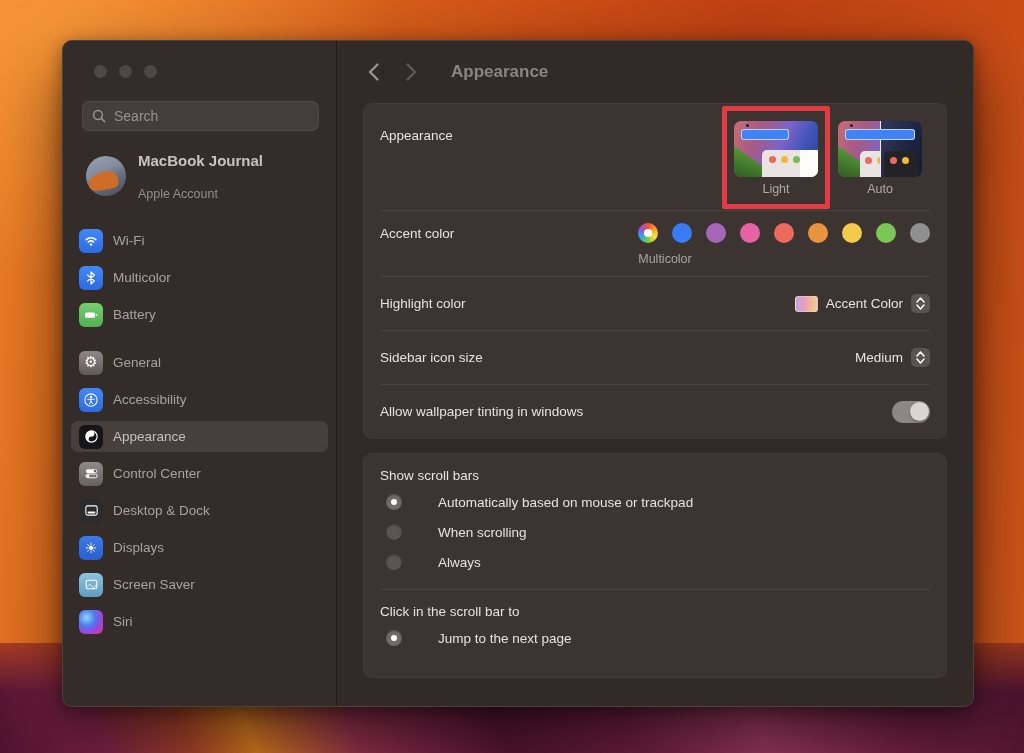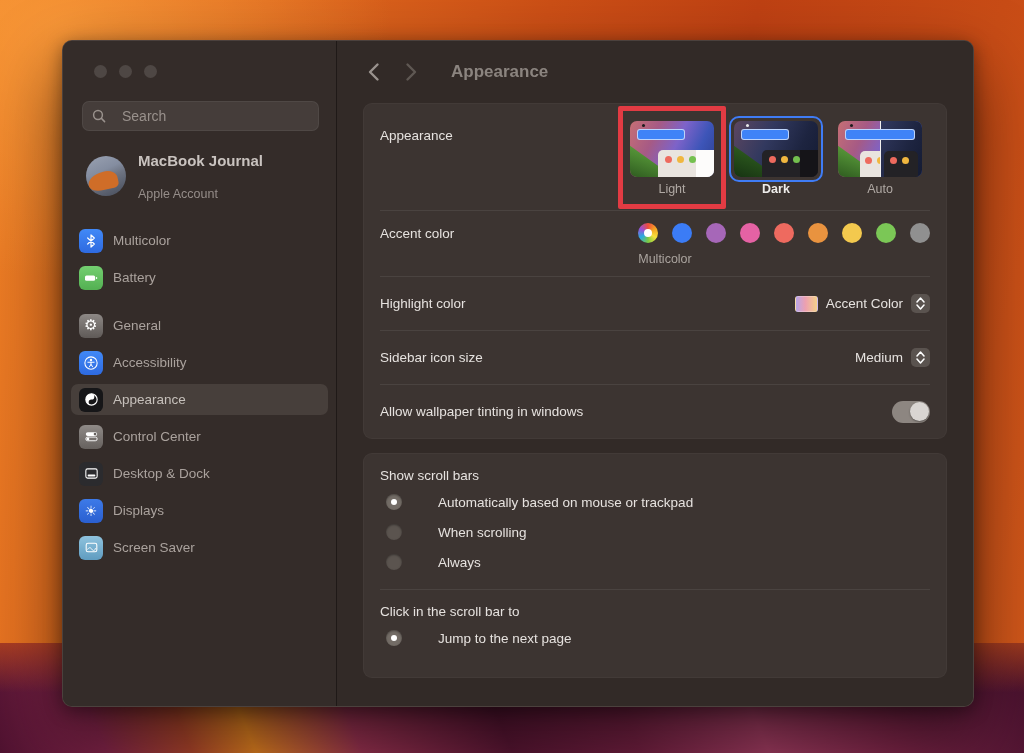--- a/index.html
+++ b/index.html
@@ -20,21 +20,21 @@
     border-radius:10px; overflow:hidden; display:flex;
     background:#332b28; border:1px solid rgba(95,84,78,.55);
     box-shadow:0 30px 70px rgba(0,0,0,.55), 0 4px 18px rgba(0,0,0,.4); }
 
   
   .sidebar { width:274px; flex:0 0 274px; background:#342c29; border-right:1px solid #1f1917;
     padding-top:24px; overflow:hidden; }
   .traffic { display:flex; gap:12px; padding-left:31px; margin-bottom:23px; }
   .traffic .dot { width:13px; height:13px; border-radius:50%; background:#4e4744; }
   .searchbox { margin:0 17px 20px 19px; height:30px; border-radius:7px; background:#453d3a;
-    border:1px solid rgba(255,255,255,.06); display:flex; align-items:center; padding:0 9px; gap:16px; }
+    border:1px solid rgba(255,255,255,.06); display:flex; align-items:center; padding:0 9px; gap:8px; }
   .searchbox svg { flex:0 0 auto; }
   .searchbox input { background:transparent; border:none; outline:none; width:100%;
     font-family:inherit; font-size:14px; color:#d8d3cf; }
   .searchbox input::placeholder { color:#99918c; }
 
   .account { display:flex; align-items:center; gap:12px; padding:0 17px 10px 23px; margin-bottom:14px; }
   .avatar { width:40px; height:40px; border-radius:50%; flex:0 0 auto; overflow:hidden;
     background:linear-gradient(155deg,#9aa2b2 0%,#848da0 38%,#6e7482 55%,#454b59 100%); position:relative; }
   .avatar::after { content:""; position:absolute; left:2px; top:16px; width:30px; height:18px;
     background:#cf6d28; border-radius:60% 40% 20% 50%/70% 55% 30% 40%; transform:rotate(-12deg); }
@@ -181,20 +181,30 @@
       <div class="account">
         <div class="avatar"></div>
         <div>
           <div class="acct-name">MacBook Journal</div>
           <div class="acct-sub">Apple Account</div>
         </div>
       </div>
 
       <div class="nav-group">
         <div class="nav-item">
+          <span class="app-icon ic-wifi">
+            <svg width="18" height="18" viewBox="0 0 24 24">
+                <path d="M5.5 10.2a10 10 0 0 1 13 0" fill="none" stroke="#fff" stroke-width="2" stroke-linecap="round"></path>
+                <path d="M8.2 13.4a6 6 0 0 1 7.6 0" fill="none" stroke="#fff" stroke-width="2" stroke-linecap="round"></path>
+                <circle cx="12" cy="16.6" r="1.7" fill="#fff"></circle>
+              </svg>
+          </span>
+          <span class="nav-label">Wi-Fi</span>
+        </div>
+        <div class="nav-item">
           <span class="app-icon ic-bt">
             <svg width="16" height="16" viewBox="0 0 24 24">
                 <path d="M12 3v18 M12 3l5 4.5-10 9 M12 21l5-4.5-10-9" fill="none" stroke="#fff" stroke-width="1.8" stroke-linejoin="round" stroke-linecap="round"></path>
               </svg>
           </span>
           <span class="nav-label">Multicolor</span>
         </div>
         <div class="nav-item">
           <span class="app-icon ic-batt">
             <svg width="18" height="18" viewBox="0 0 24 24">
@@ -259,20 +269,24 @@
           <span class="nav-label">Displays</span>
         </div>
         <div class="nav-item">
           <span class="app-icon ic-ss">
             <svg width="17" height="17" viewBox="0 0 24 24">
                 <rect x="4.5" y="6" width="15" height="12" rx="2.5" fill="none" stroke="#fff" stroke-width="1.5"></rect>
                 <path d="M6.5 14.5c2-3 4-3 6 0s4 2.5 5-1" fill="none" stroke="#fff" stroke-width="1.3" stroke-linecap="round"></path>
               </svg>
           </span>
           <span class="nav-label">Screen Saver</span>
+        </div>
+        <div class="nav-item">
+          <span class="app-icon ic-siri"></span>
+          <span class="nav-label">Siri</span>
         </div>
       </div>
     </div>
 
     <div class="main">
       <div class="main-header">
         <span class="navchev">
           <svg width="13" height="20" viewBox="0 0 13 20">
               <path d="M10.5 2.5L3 10l7.5 7.5" fill="none" stroke="#9a938e" stroke-width="2.4" stroke-linecap="round" stroke-linejoin="round"></path>
             </svg>
@@ -303,38 +317,20 @@
                         <div class="strip"></div>
                     <div class="tdots">
                           <i class="td-r"></i>
                           <i class="td-y"></i>
                           <i class="td-g"></i>
                         </div>
                   </div>
                 </div>
                   </div>
                 <div class="mode-label">Light</div>
-              </div>
-              <div class="mode selected">
-                <div class="ring">
-                    <div class="thumb dark">
-                  <div class="grass"></div>
-                      <div class="camdot" style="background:#e8e8ea;"></div>
-                      <div class="pill"></div>
-                  <div class="miniwin">
-                        <div class="strip"></div>
-                    <div class="tdots">
-                          <i class="td-r"></i>
-                          <i class="td-y"></i>
-                          <i class="td-g"></i>
-                        </div>
-                  </div>
-                </div>
-                  </div>
-                <div class="mode-label">Dark</div>
               </div>
               <div class="mode auto">
                 <div class="ring">
                     <div class="thumb auto">
                   <div class="grass"></div>
                   <div class="lwin">
                         <div class="tdots">
                           <i class="td-r"></i>
                           <i class="td-y"></i>
                         </div>

